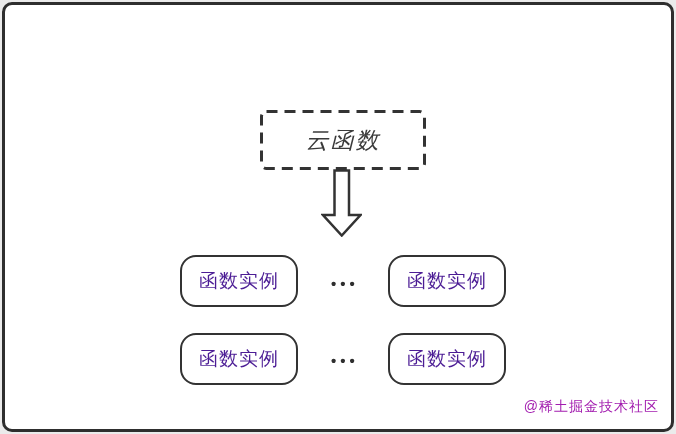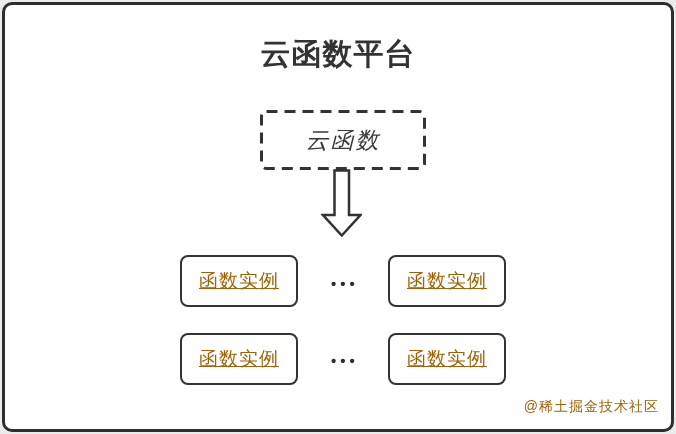--- a/index.html
+++ b/index.html
@@ -50,29 +50,28 @@
     color: #3a3a3a;
   }
   .arrow-svg {
     position: absolute;
     left: 316px; top: 164px;
   }
   .instance-box {
     position: absolute;
     width: 118px; height: 52px;
     border: 2.5px solid #333333;
-    border-radius: 8px;
+    border-radius: 16px;
     background: #ffffff;
     display: flex;
     align-items: center;
     justify-content: center;
     font-size: 19px;
-    color: #a16207;
+    color: #4c1d95;
     letter-spacing: 1px;
-    text-decoration: underline;
   }
   .r1 { top: 250px; }
   .r2 { top: 328px; }
   .col-left  { left: 175px; }
   .col-right { left: 383px; }
   .dots {
     position: absolute;
     left: 320px;
     width: 36px; height: 18px;
     display: flex;
@@ -83,31 +82,30 @@
     letter-spacing: 4px;
     text-indent: 4px;
     color: #2e2e2e;
   }
   .dots-1 { top: 269px; }
   .dots-2 { top: 346px; }
   .watermark {
     position: absolute;
     right: 12px; bottom: 13px;
     font-size: 14px;
-    color: #a16207;
+    color: #a21caf;
     letter-spacing: 1px;
   }
 </style>
 </head>
 <body>
 
 <div class="stage">
   <div class="card">
 
-    <div class="title">云函数平台</div>
 
     <div class="cloud-fn">
       <svg class="dashed" width="166" height="60" viewBox="0 0 166 60">
         <rect x="1.5" y="1.5" width="163" height="57" rx="5" ry="5" fill="#ffffff" stroke="#333333" stroke-width="3" stroke-dasharray="11 7"></rect>
       </svg>
       <span class="label">云函数</span>
     </div>
 
     <svg class="arrow-svg" width="41" height="68" viewBox="0 0 41 68">
       <polygon points="13.5,1.5 28,1.5 28,46 39.5,46 20.75,66.5 2,46 13.5,46" fill="#ffffff" stroke="#333333" stroke-width="2.5" stroke-linejoin="miter"></polygon>

